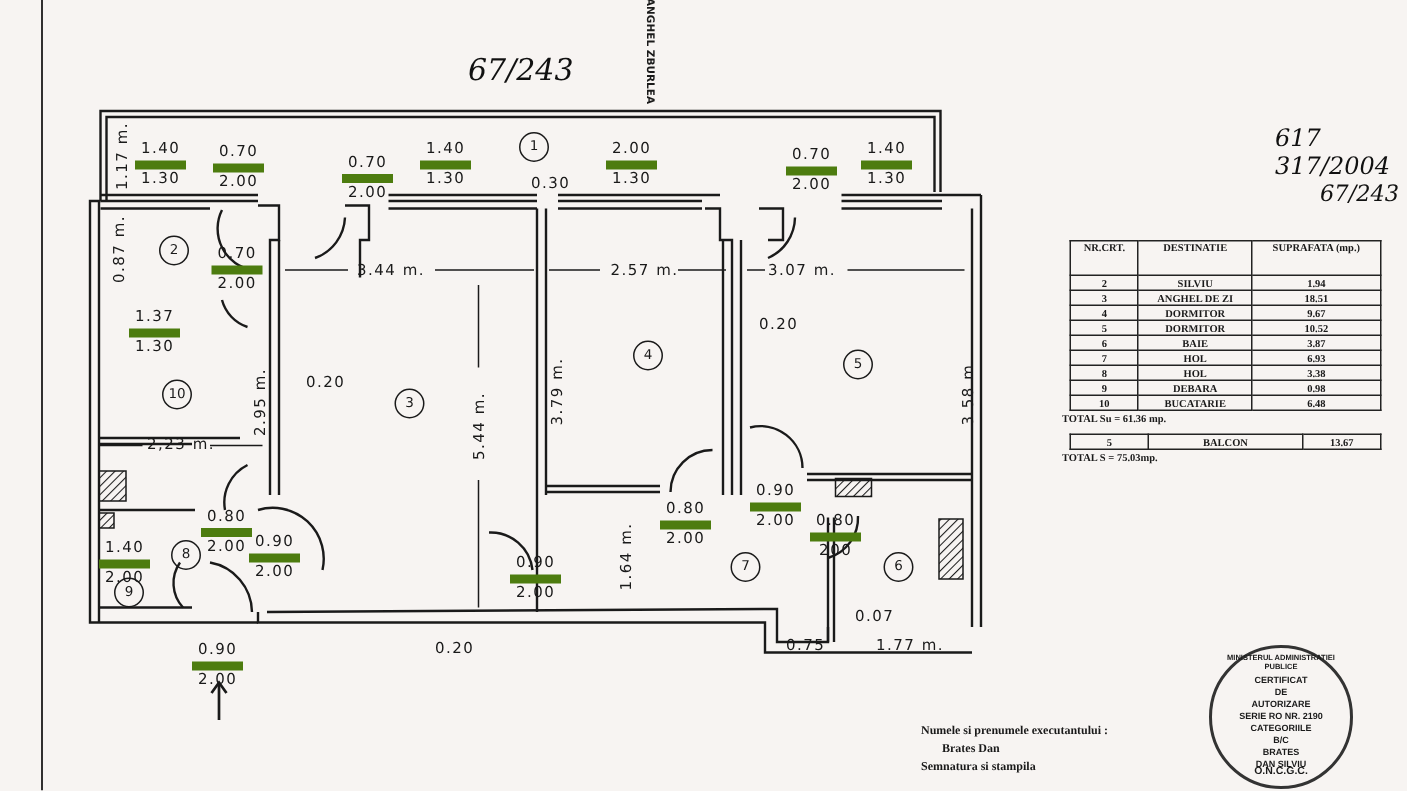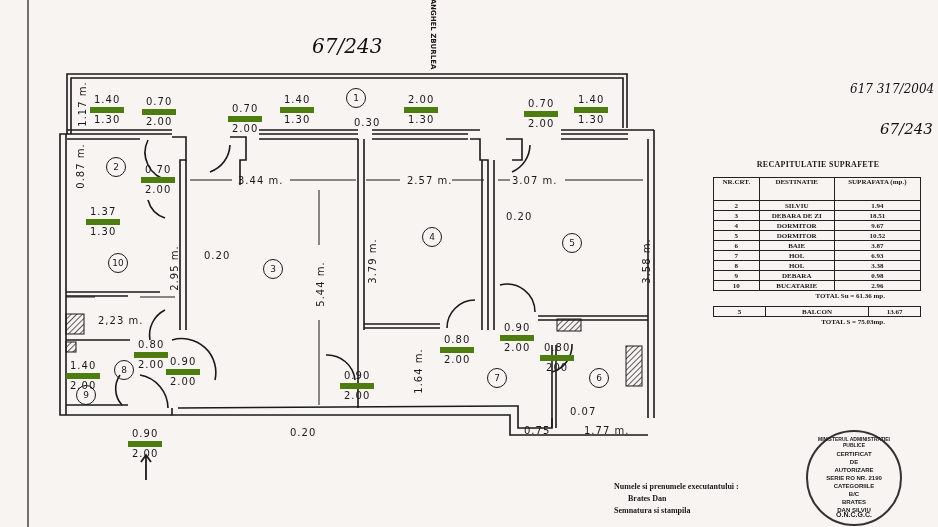--- a/index.html
+++ b/index.html
@@ -29,21 +29,21 @@
   .recap {
     position: absolute; left: 708px; top: 160px; width: 220px;
     font-family: "Liberation Serif", serif; font-weight: bold; font-size: 7px;
   }
   .recap-title { text-align: center; font-size: 8px; margin-bottom: 8px; letter-spacing: 0.3px; }
   table.rt { border-collapse: collapse; width: 208px; margin-left: 5px; }
   table.rt td, table.rt th {
     border: 1px solid #222; padding: 0 3px; font-size: 7px; height: 9px; text-align: center; font-weight: bold;
   }
   table.rt th { height: 22px; vertical-align: top; }
-  .total { text-align: right; width: 177px; font-size: 7px; margin: 1px 0 6px; }
+  .total { width: 177px; font-size: 7px; margin: 1px 0 6px; }
   .sign {
     position: absolute; left: 614px; top: 481px; font-family: "Liberation Serif", serif; font-weight: bold; font-size: 8px; line-height: 12px;
   }
   .stamp {
     position: absolute; left: 806px; top: 430px; width: 92px; height: 92px; border-radius: 50%;
     border: 2px solid #333; font-size: 6px; text-align: center; font-family: "Liberation Sans", sans-serif; font-weight: bold;
   }
   .stamp .ring { position: absolute; left: 0; right: 0; top: 4px; font-size: 7px; }
   .stamp .inner { position: absolute; left: 18px; right: 18px; top: 18px; line-height: 8px; }
   .stamp .bottom { position: absolute; left: 0; right: 0; bottom: 6px; font-size: 7px; }
@@ -136,21 +136,21 @@
     <line x1="498" y1="180" x2="510" y2="180"></line>
       <line x1="565" y1="180" x2="643" y2="180"></line>
     <line x1="66" y1="297" x2="95" y2="297"></line>
       <line x1="140" y1="297" x2="175" y2="297"></line>
     <line x1="319" y1="190" x2="319" y2="245"></line>
       <line x1="319" y1="320" x2="319" y2="405"></line>
   </g>
 </svg>
 
 <div class="hand" style="left:312px;top:34px;font-size:20px;">67/243</div>
-<div class="hand" style="left:850px;top:82px;font-size:12px;">617 317/2004</div>
+<div class="hand" style="left:850px;top:82px;font-size:16px;">617 317/2004</div>
 <div class="hand" style="left:880px;top:120px;font-size:15px;">67/243</div>
 <div class="abs vert" style="left:398px;top:30px;font-size:7px;font-weight:bold;transform:rotate(90deg);">ANGHEL ZBURLEA</div>
 
 <div class="room-no" style="left:346px;top:88px;">1</div>
 <div class="room-no" style="left:106px;top:157px;">2</div>
 <div class="room-no" style="left:263px;top:259px;">3</div>
 <div class="room-no" style="left:422px;top:227px;">4</div>
 <div class="room-no" style="left:562px;top:233px;">5</div>
 <div class="room-no" style="left:589px;top:368px;">6</div>
 <div class="room-no" style="left:487px;top:368px;">7</div>
@@ -234,42 +234,41 @@
 <div class="dim" style="left:407px;top:175px;">2.57 m.</div>
 <div class="dim" style="left:512px;top:175px;">3.07 m.</div>
 <div class="dim" style="left:204px;top:250px;">0.20</div>
 <div class="dim" style="left:506px;top:211px;">0.20</div>
 <div class="dim" style="left:290px;top:427px;">0.20</div>
 <div class="dim vert" style="left:152px;top:262px;">2.95 m.</div>
 <div class="dim vert" style="left:298px;top:278px;">5.44 m.</div>
 <div class="dim vert" style="left:350px;top:255px;">3.79 m.</div>
 <div class="dim vert" style="left:624px;top:255px;">3.58 m.</div>
 <div class="dim vert" style="left:396px;top:365px;">1.64 m.</div>
-<div class="dim" style="left:98px;top:291px;margin-top:24px;">2,23 m.</div>
+<div class="dim" style="left:98px;top:291px;">2,23 m.</div>
 <div class="dim" style="left:570px;top:406px;text-align:center;">0.07</div>
 <div class="dim" style="left:524px;top:425px;">0.75</div>
 <div class="dim" style="left:584px;top:425px;">1.77 m.</div>
 
 <div class="recap">
-  <div class="recap-title">RECAPITULATIE SUPRAFETE</div>
   <table class="rt">
     <tbody>
         <tr>
       <th>NR.CRT.</th>
       <th>DESTINATIE</th>
       <th>SUPRAFATA (mp.)</th>
     </tr>
     <tr>
           <td>2</td>
           <td>SILVIU</td>
           <td>1.94</td>
         </tr>
     <tr>
           <td>3</td>
-          <td>DEBARA DE ZI</td>
+          <td>ANGHEL DE ZI</td>
           <td>18.51</td>
         </tr>
     <tr>
           <td>4</td>
           <td>DORMITOR</td>
           <td>9.67</td>
         </tr>
     <tr>
           <td>5</td>
           <td>DORMITOR</td>
@@ -291,21 +290,21 @@
           <td>3.38</td>
         </tr>
     <tr>
           <td>9</td>
           <td>DEBARA</td>
           <td>0.98</td>
         </tr>
     <tr>
           <td>10</td>
           <td>BUCATARIE</td>
-          <td>2.96</td>
+          <td>6.48</td>
         </tr>
   </tbody>
     </table>
   <div class="total">TOTAL Su = 61.36 mp.</div>
   <table class="rt">
     <tbody>
         <tr>
           <td style="width:45px;">5</td>
           <td>BALCON</td>
           <td style="width:45px;">13.67</td>

